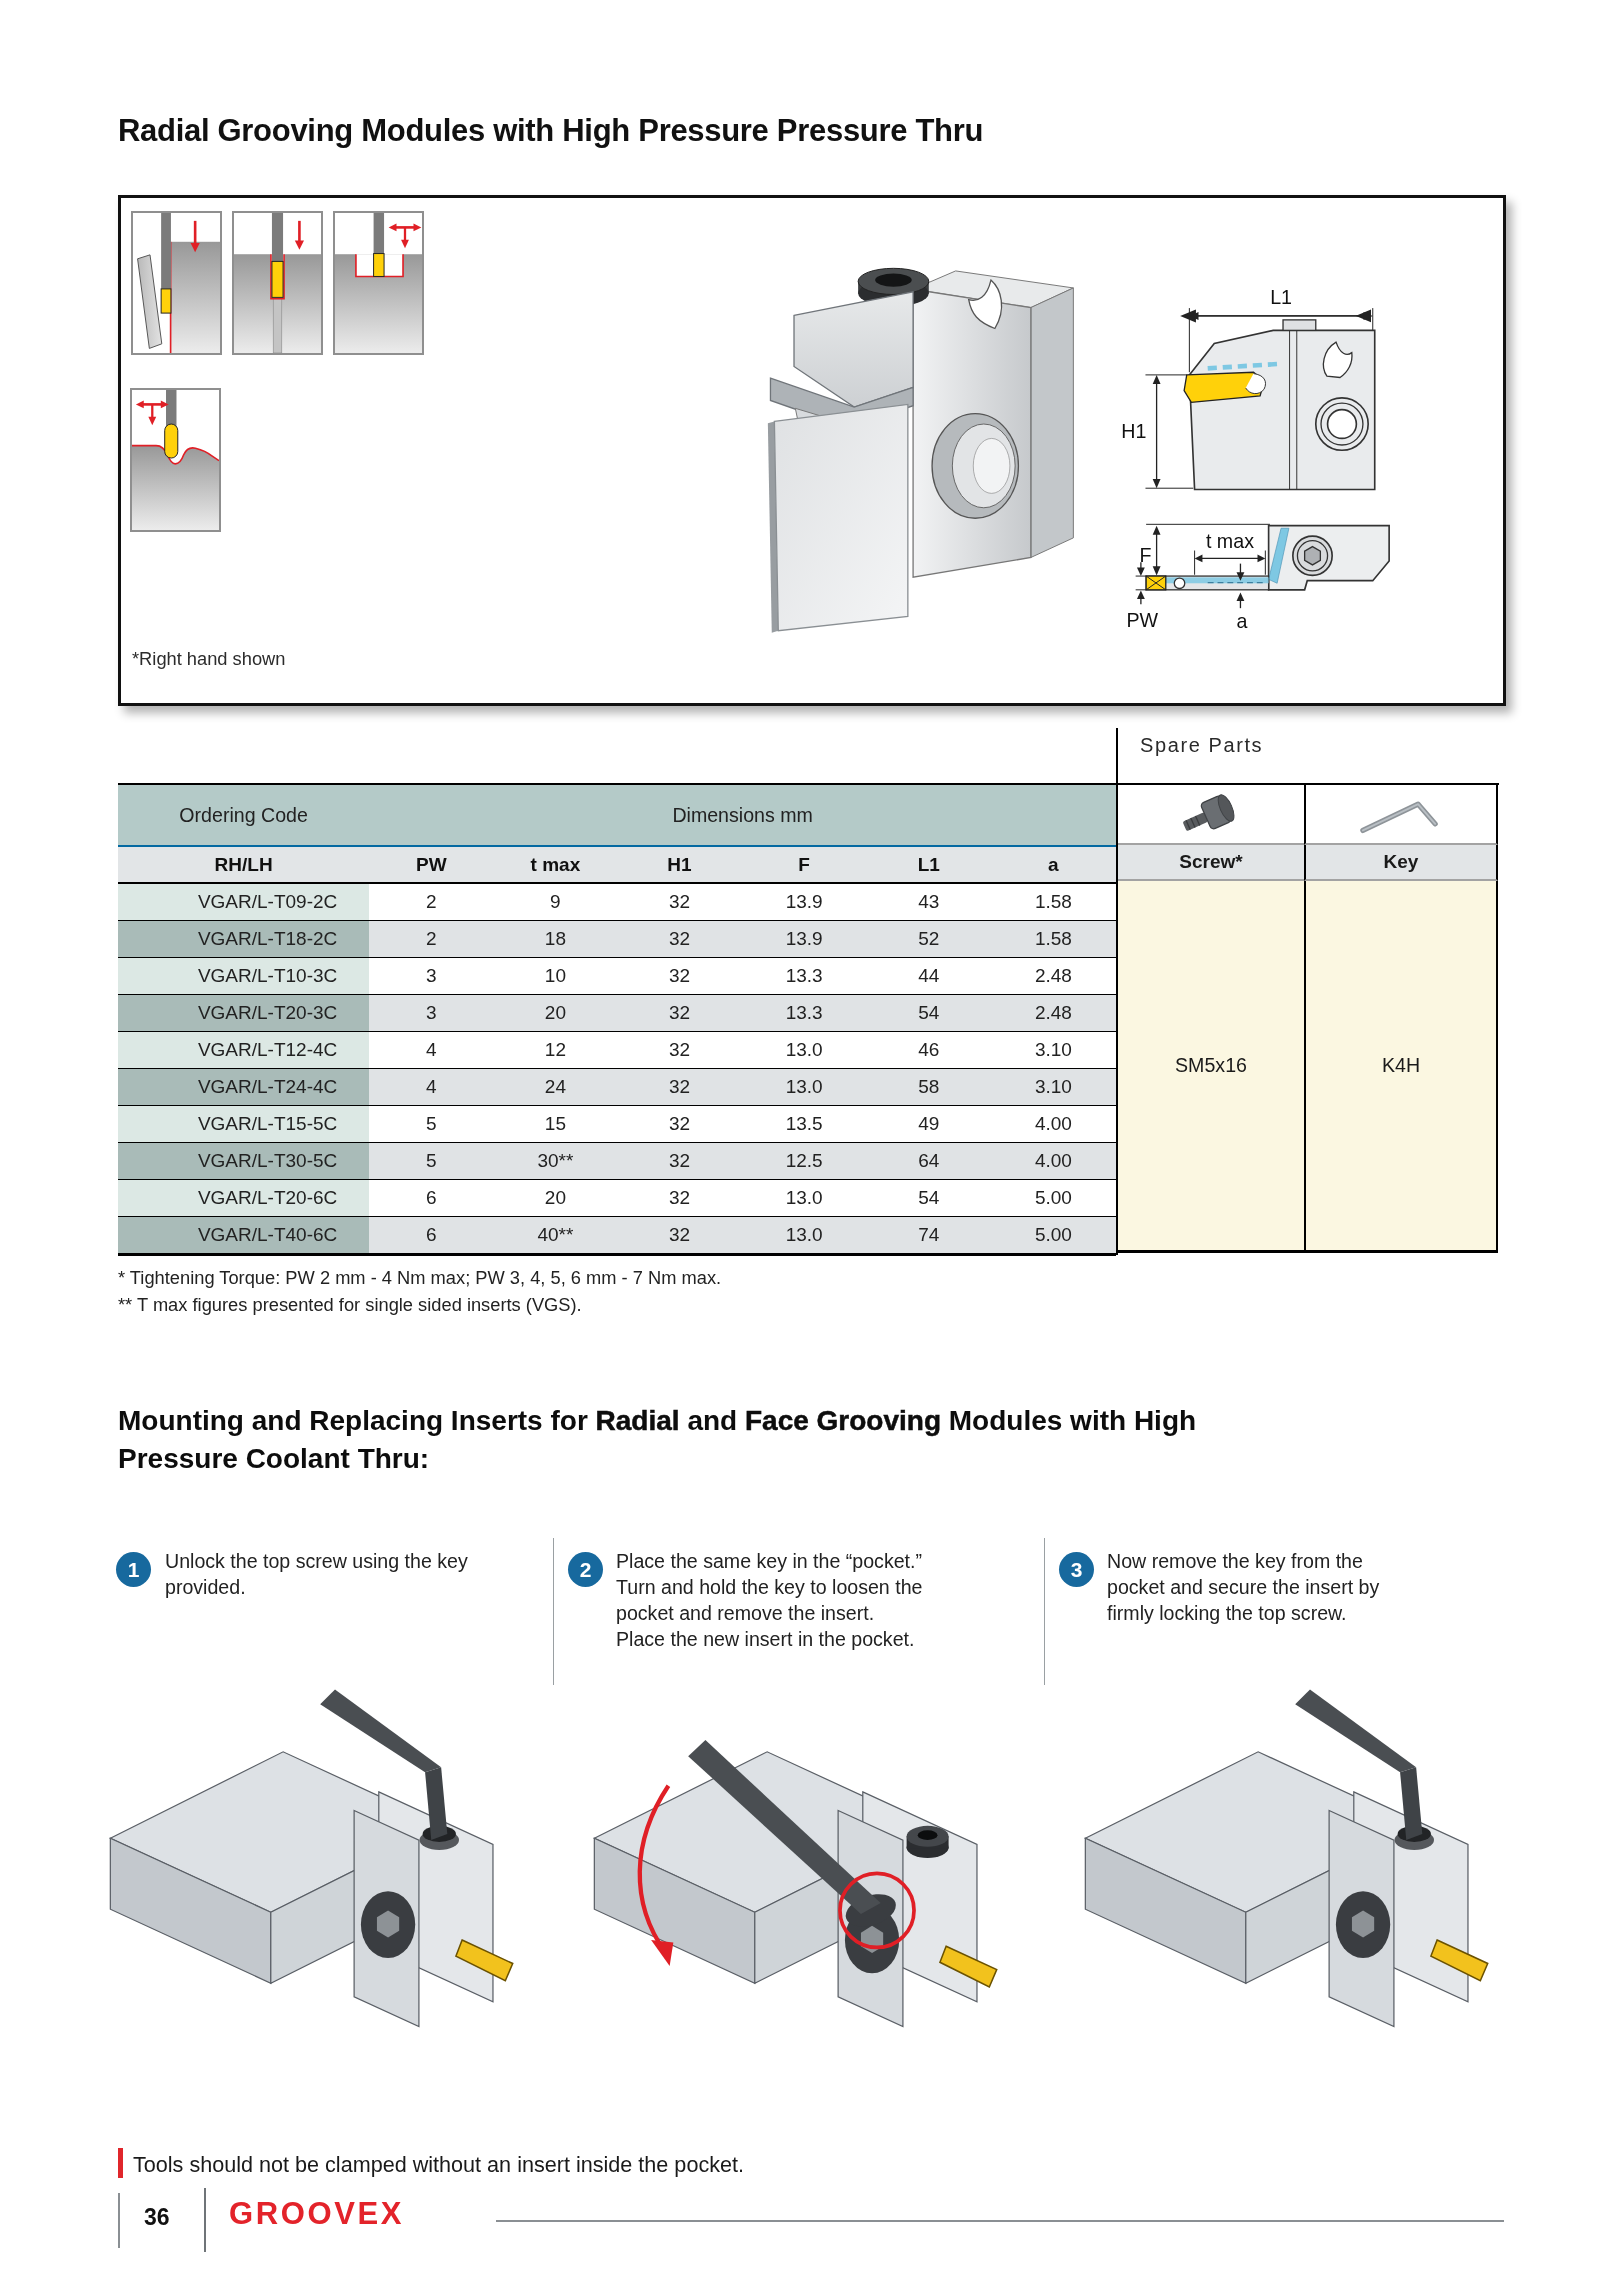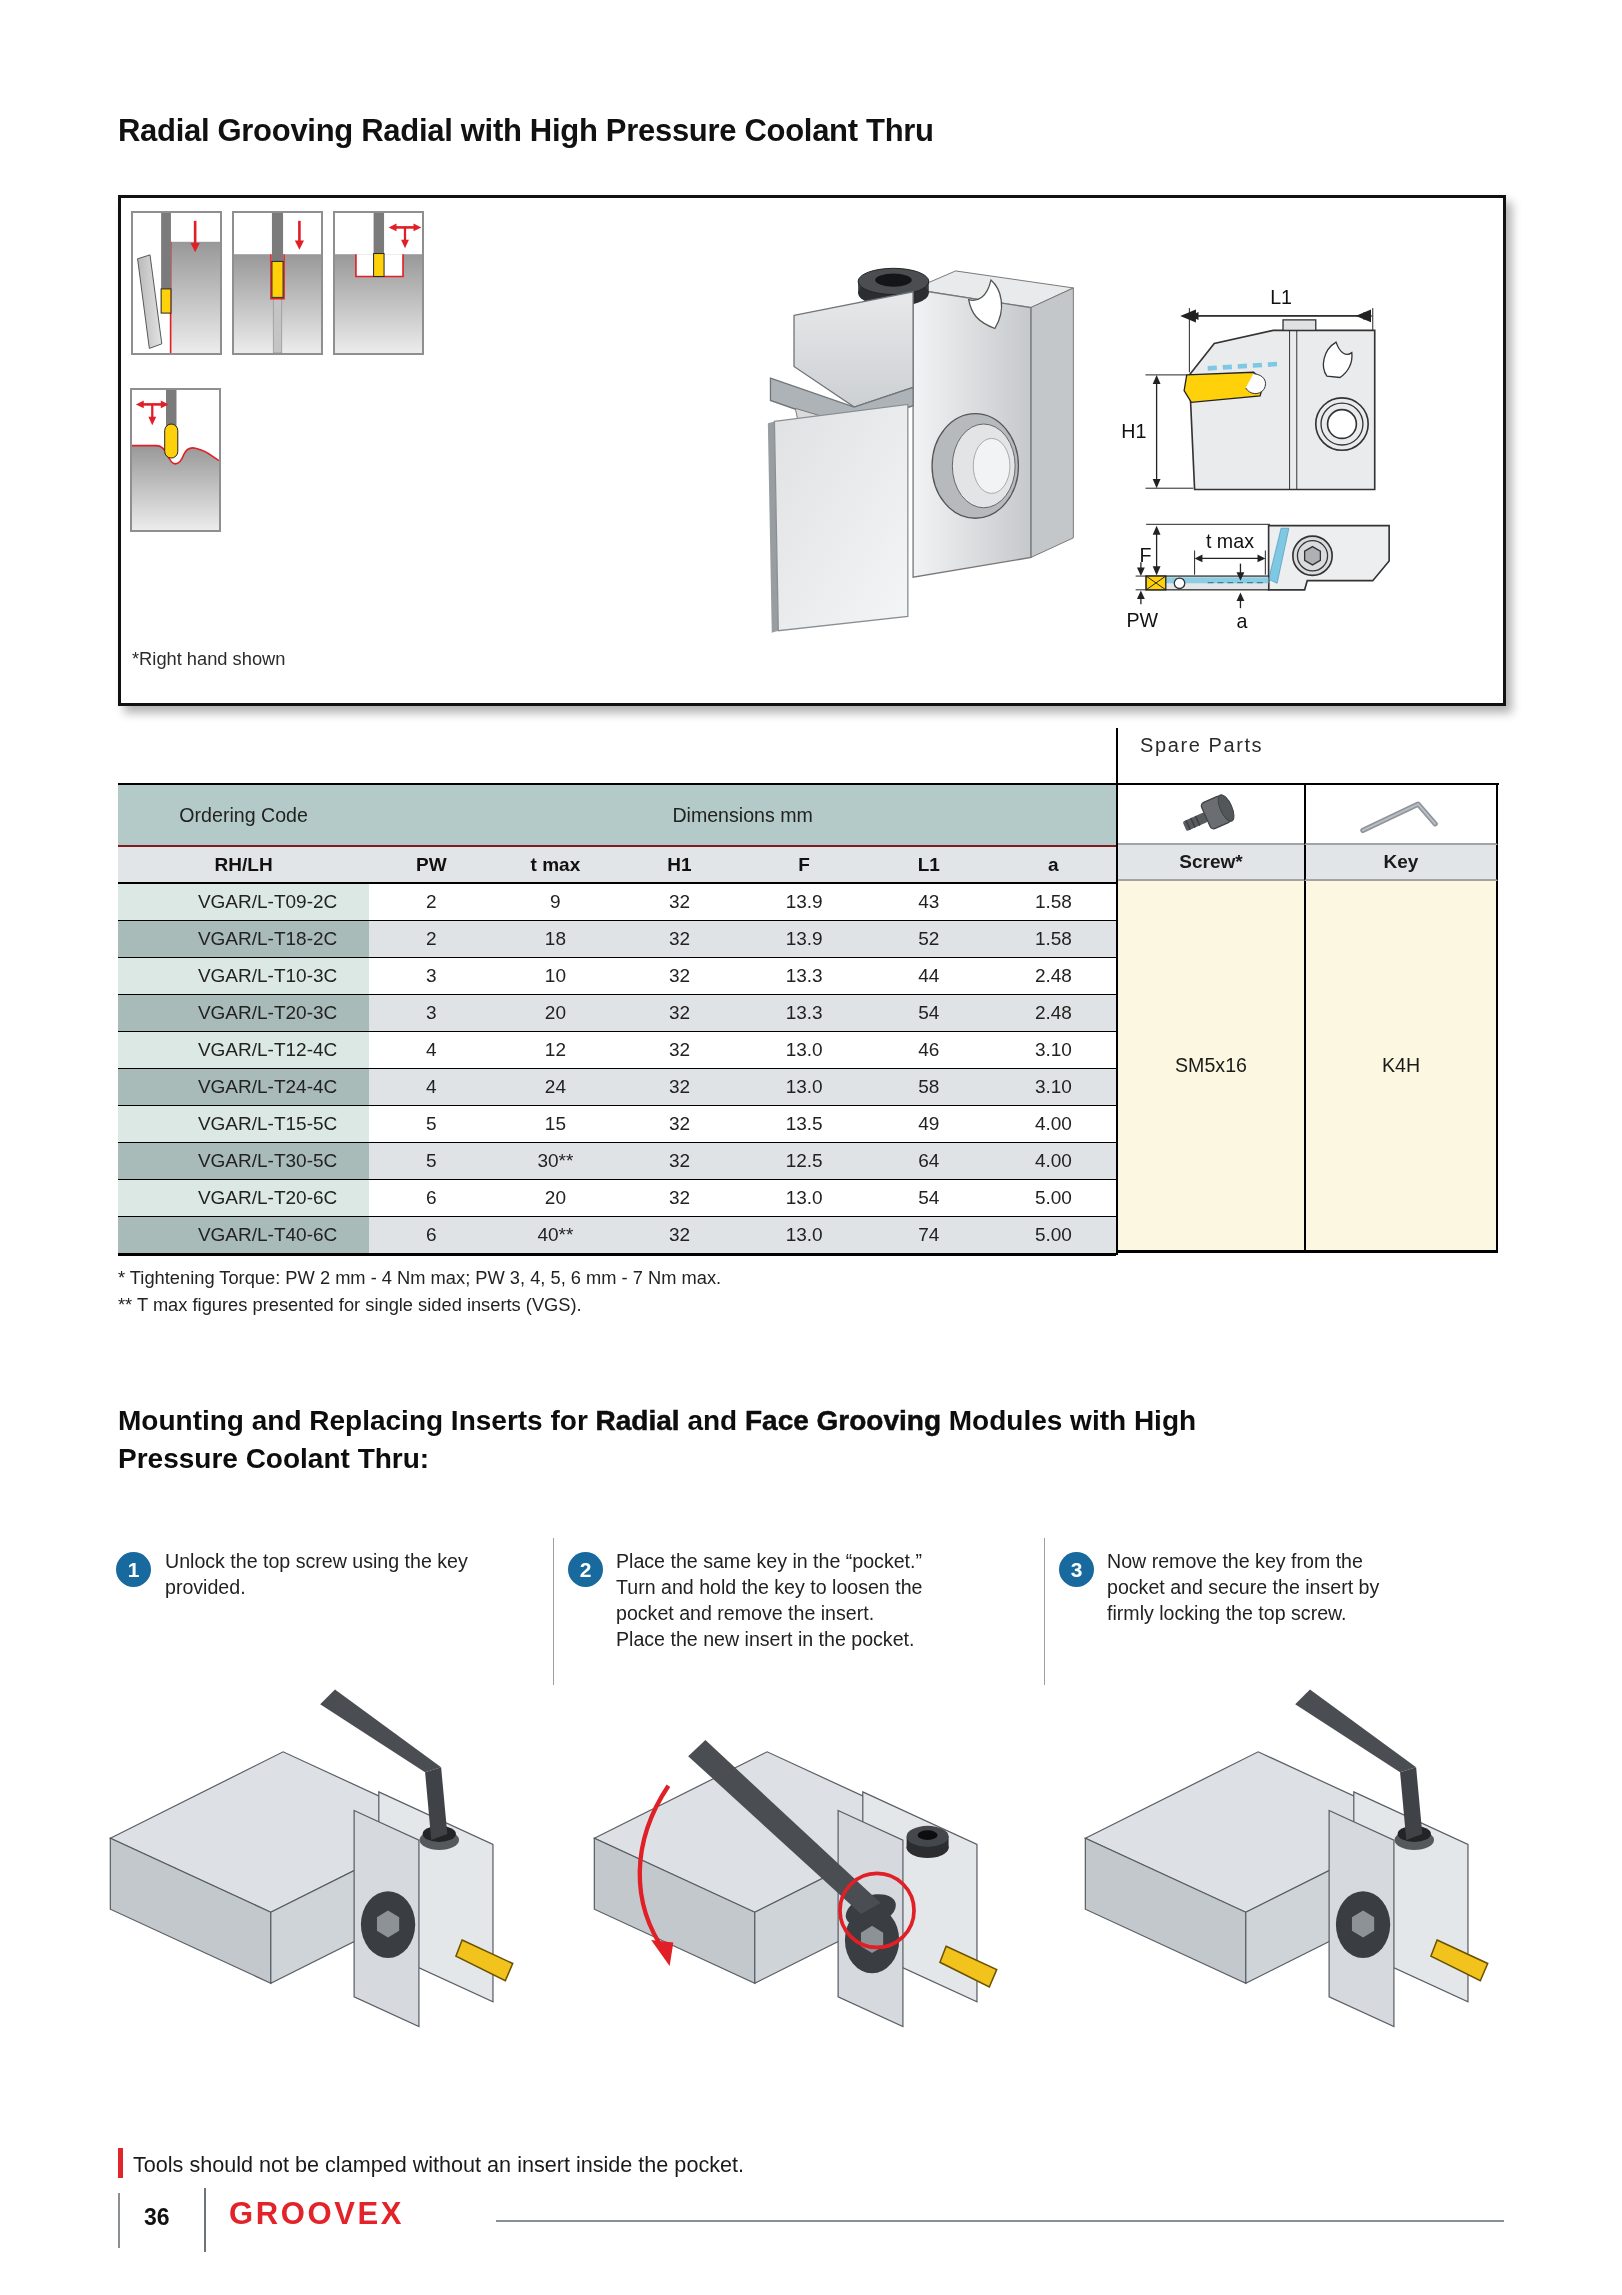--- a/index.html
+++ b/index.html
@@ -15,21 +15,21 @@
             border:3.3px solid #111;box-shadow:5.9px 7.2px 9.2px rgba(0,0,0,0.30);}
   .picto{position:absolute;width:87px;height:140px;border:2px solid #8f8f8f;background:#fff;}
 
   
   .spare-label{left:1140px;top:734px;font-size:20px;letter-spacing:1.6px;color:#2a2a2a;}
   .spare-vline{left:1116px;top:728px;width:2px;height:527px;background:#000;}
   table.modules{position:absolute;left:118px;top:783px;width:998px;border-collapse:collapse;
                 table-layout:fixed;border-top:2.6px solid #000;}
   table.modules th, table.modules td{padding:0;text-align:center;vertical-align:middle;}
   tr.group-row th{height:60px;background:#b4cac8;font-size:19.6px;font-weight:400;color:#222;
-                  border-bottom:2px solid #7f1d1d;}
+                  border-bottom:2px solid #0369a1;}
   tr.cols-row th{height:35px;background:#e2e5e7;font-size:19px;font-weight:700;color:#111;
                  border-bottom:2px solid #000;}
   tbody td{height:36px;font-size:19px;background:#fff;border-bottom:1.3px solid #000;color:#222;}
   tbody td.codecol{background:#dce8e4;padding-left:48px;}
   tbody tr.alt td{background:#e0e3e5;}
   tbody tr.alt td.codecol{background:#a9bbb8;margin-top:32px;}
   tbody tr:last-child td{border-bottom:3.3px solid #000;}
 
   .spare-grid{left:1118px;top:783px;width:381px;display:grid;
               grid-template-columns:186px 194px;grid-template-rows:60px 36px 372px;
@@ -57,21 +57,21 @@
   .f-vline2{left:204px;top:2188px;width:2px;height:64px;background:#6f7478;}
   .page-num{left:144px;top:2204px;font-size:23px;font-weight:700;color:#111;}
   .brand{left:229px;top:2196px;font-size:31px;font-weight:800;letter-spacing:2.6px;color:#e3232a;}
   .f-hline{left:496px;top:2220px;width:1008px;height:2px;background:#8a8f93;}
 </style>
 </head>
 <body>
 
 <div class="sheet">
 
-  <div class="abs page-title">Radial Grooving Radial with High Pressure Coolant Thru</div>
+  <div class="abs page-title">Radial Grooving Modules with High Pressure Pressure Thru</div>
 
   <div class="abs overview">
 
     <div class="picto" style="left:9.8px;top:13px;">
       <svg width="87" height="140" viewBox="0 0 133 214">
         <defs>
           <linearGradient id="g1a" x1="0" y1="0" x2="0" y2="1">
               <stop offset="0" stop-color="#989898"></stop>
               <stop offset="1" stop-color="#ececec"></stop>
             </linearGradient>

